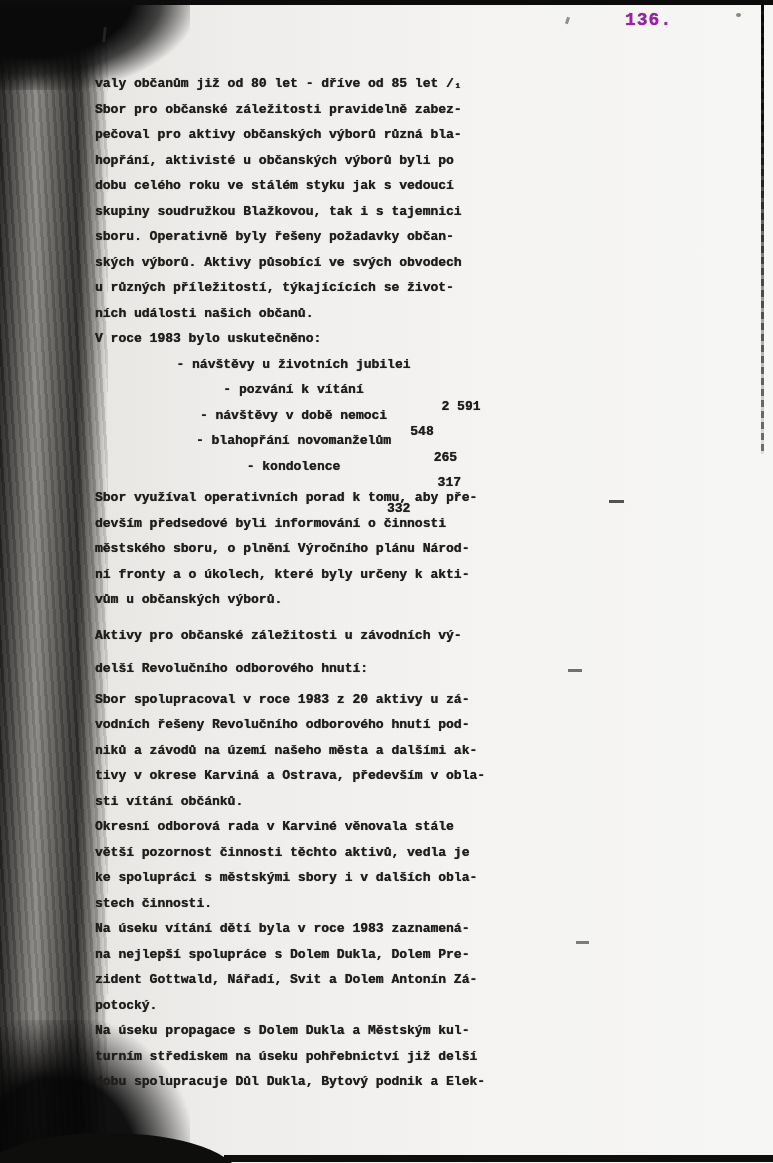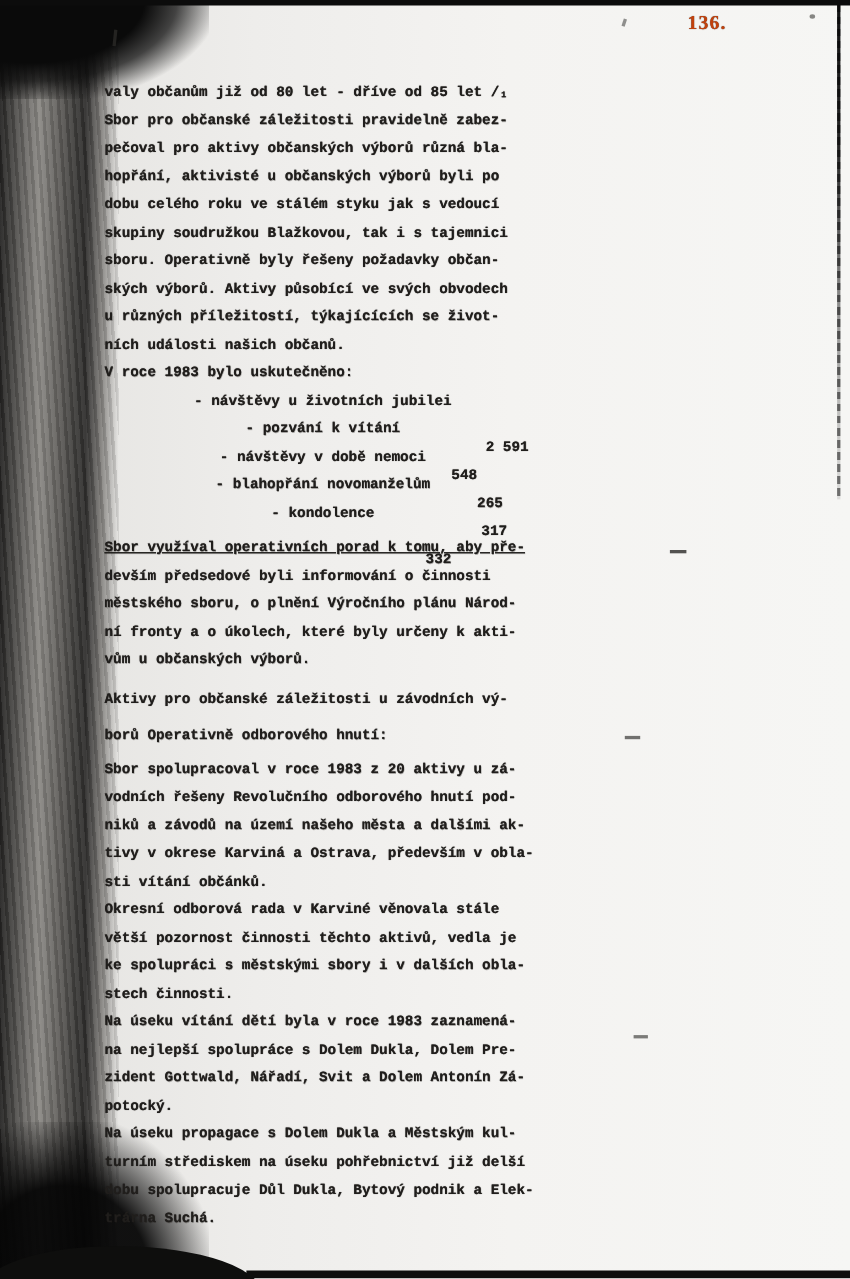--- a/index.html
+++ b/index.html
@@ -39,33 +39,32 @@
   .speck.s1{left:103px;top:27px;width:3px;height:15px;transform:rotate(6deg);}
   .speck.s2{left:609px;top:500px;width:15px;height:2.5px;}
   .speck.s3{left:568px;top:669px;width:14px;height:2.5px;opacity:.65;}
   .speck.s4{left:576px;top:941px;width:13px;height:2.5px;opacity:.6;}
   .speck.s5{left:736px;top:13px;width:5px;height:4px;border-radius:50%;opacity:.55;}
   .speck.s6{left:566px;top:17px;width:3px;height:7px;transform:rotate(18deg);opacity:.5;}
 
   
   .page-number{
     position:absolute;left:625px;top:10px;
-    font-size:18px;font-weight:bold;color:#c2410c;letter-spacing:1px;
+    font-size:18px;font-weight:bold;color:#a21caf;letter-spacing:1px;
     text-shadow:0 0 .8px rgba(30,28,26,.85);
-    font-family:Liberation Serif, serif;
   }
   .text-block{position:absolute;left:95px;top:71px;width:467px;}
   .ln{
     height:25.5px;line-height:25.5px;white-space:nowrap;
     font-size:13px;font-weight:bold;color:#201e1c;
     text-shadow:0 0 .7px rgba(32,30,28,.9), .4px .4px 0 rgba(32,30,28,.3);
   }
   .ln.row{display:flex;justify-content:center;}
   .ln.row .val{text-align:right;min-width:70px;margin-top:42px;}
-  .gap-before{margin-top:6px;text-decoration:underline;}
+  .gap-before{margin-top:6px;}
   .ln.head{height:33px;line-height:30px;}
   .ln.head.first{margin-top:8px;}
   .u{
     padding-bottom:2px;
     background-image:linear-gradient(90deg,rgba(28,26,24,.95) 0 78%,rgba(28,26,24,0) 78%);
     background-size:11px 2px;background-repeat:repeat-x;background-position:0 26px;text-align:center;
   }
 </style>
 </head>
 <body>
@@ -126,34 +125,33 @@
     <div class="ln gap-before">Sbor využíval operativních porad k tomu, aby pře-</div>
     <div class="ln">devším předsedové byli informování o činnosti</div>
     <div class="ln">městského sboru, o plnění Výročního plánu Národ-</div>
     <div class="ln">ní fronty a o úkolech, které byly určeny k akti-</div>
     <div class="ln">vům u občanských výborů.</div>
 
     <div class="ln head first">
       <span class="u">Aktivy pro občanské záležitosti u závodních vý-</span>
     </div>
     <div class="ln head">
-      <span class="u">borů Operativně odborového hnutí:</span>
+      <span class="u">delší Revolučního odborového hnutí:</span>
     </div>
 
     <div class="ln">Sbor spolupracoval v roce 1983 z 20 aktivy u zá-</div>
     <div class="ln">vodních řešeny Revolučního odborového hnutí pod-</div>
     <div class="ln">niků a závodů na území našeho města a dalšími ak-</div>
     <div class="ln">tivy v okrese Karviná a Ostrava, především v obla-</div>
     <div class="ln">sti vítání občánků.</div>
     <div class="ln">Okresní odborová rada v Karviné věnovala stále</div>
     <div class="ln">větší pozornost činnosti těchto aktivů, vedla je</div>
     <div class="ln">ke spolupráci s městskými sbory i v dalších obla-</div>
     <div class="ln">stech činnosti.</div>
     <div class="ln">Na úseku vítání dětí byla v roce 1983 zaznamená-</div>
     <div class="ln">na nejlepší spolupráce s Dolem Dukla, Dolem Pre-</div>
     <div class="ln">zident Gottwald, Nářadí, Svit a Dolem Antonín Zá-</div>
     <div class="ln">potocký.</div>
     <div class="ln">Na úseku propagace s Dolem Dukla a Městským kul-</div>
     <div class="ln">turním střediskem na úseku pohřebnictví již delší</div>
     <div class="ln">dobu spolupracuje Důl Dukla, Bytový podnik a Elek-</div>
-    <div class="ln">trárna Suchá.</div>
   </div>
 </div>
 
 </body></html>

